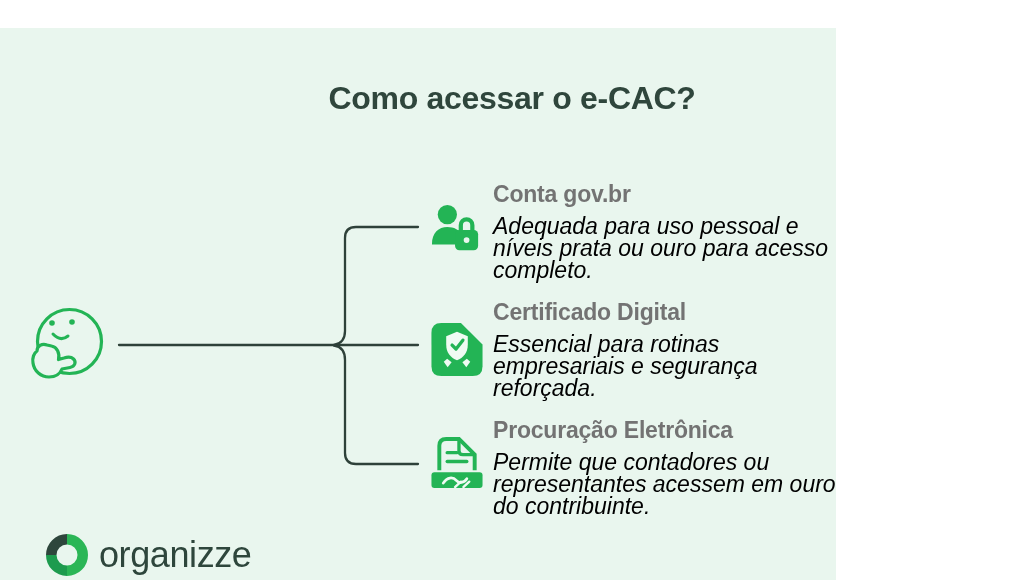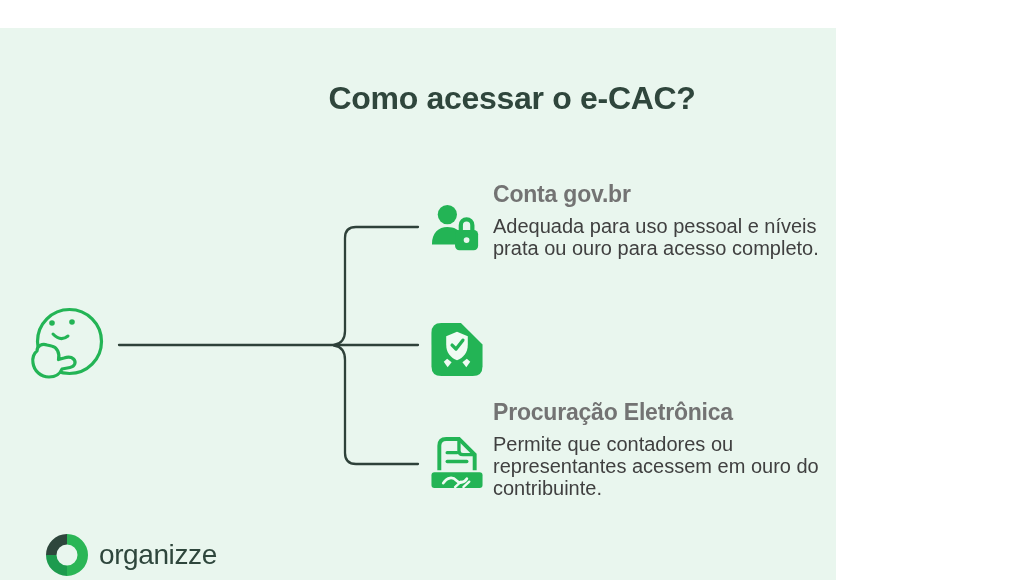--- a/index.html
+++ b/index.html
@@ -16,33 +16,33 @@
   }
   .face{position:absolute;left:30px;top:274px;}
   .connectors{position:absolute;left:108px;top:188px;}
   .branch-icon{position:absolute;}
   .icon-1{left:431px;top:177px;}
   .icon-2{left:430px;top:294px;}
   .icon-3{left:430px;top:407px;}
   .branch-text{position:absolute;left:493px;max-width:455px;}
   .text-1{top:153px;}
   .text-2{top:271px;}
-  .text-3{top:371px;}
+  .text-3{top:389px;}
   .branch-heading{
     margin:0 0 7px 0;font-size:23px;font-weight:700;color:#737373;
     letter-spacing:-.2px;
   }
   .branch-desc{
-    margin:0;font-size:20px;line-height:22px;color:#404040;
+    margin:0;font-size:23px;line-height:22px;color:#000000;font-style:italic;
   }
   .logo{
     position:absolute;left:44px;top:504px;display:flex;align-items:center;gap:9px;
   }
   .logo-text{
-    font-size:28px;font-weight:500;color:#2E463C;letter-spacing:-.4px;
+    font-size:36px;font-weight:500;color:#2E463C;letter-spacing:-.4px;
   }
 </style>
 </head>
 <body>
 
 <div class="canvas">
 
   <h1 class="page-title">Como acessar o e-CAC?</h1>
 
   <svg class="face" width="90" height="85" viewBox="0 0 90 85">
@@ -87,20 +87,24 @@
     <rect x="1" y="38" width="52" height="16" rx="3" fill="#23B455"></rect>
     <path d="M13 49 C17 42.5 23 42.5 26.5 46.5 C29 49.5 34 49 37 44.5" fill="none" stroke="#EFFBF3" stroke-width="2.8" stroke-linecap="round"></path>
     <path d="M25 53 L31 47.5 M33.5 53 L39.5 47.5" stroke="#EFFBF3" stroke-width="2.4" stroke-linecap="round"></path>
   </svg>
 
   <div class="branch-text text-1">
     <h2 class="branch-heading">Conta gov.br</h2>
     <p class="branch-desc">Adequada para uso pessoal e níveis prata ou ouro para acesso completo.</p>
   </div>
 
+  <div class="branch-text text-2">
+    <h2 class="branch-heading">Certificado Digital</h2>
+    <p class="branch-desc">Essencial para rotinas empresariais e segurança reforçada.</p>
+  </div>
 
   <div class="branch-text text-3">
     <h2 class="branch-heading">Procuração Eletrônica</h2>
     <p class="branch-desc">Permite que contadores ou representantes acessem em ouro do contribuinte.</p>
   </div>
 
   <div class="logo">
     <svg width="46" height="46" viewBox="0 0 46 46">
       <g fill="none" stroke-width="10.5">
         <path d="M23 7.25 A15.75 15.75 0 0 1 23 38.75" stroke="#2BB656"></path>

